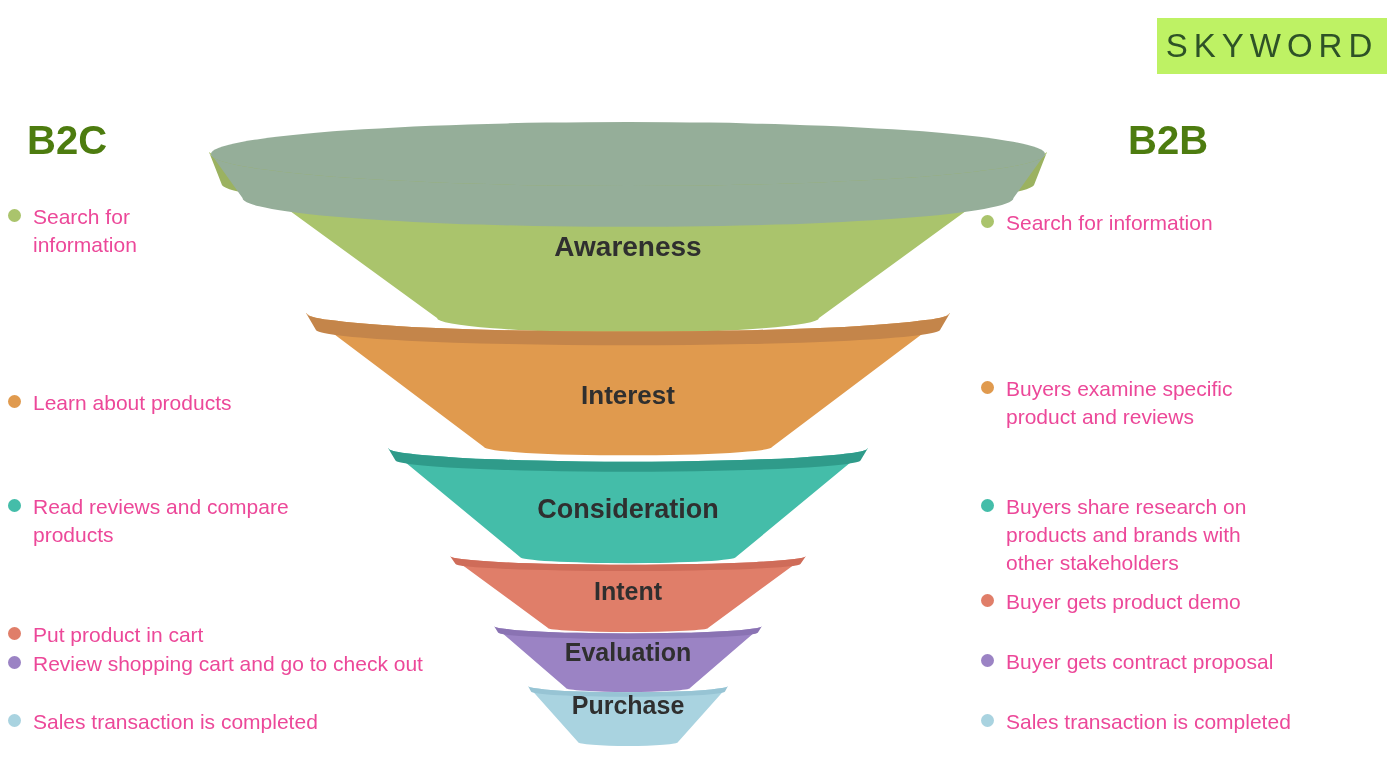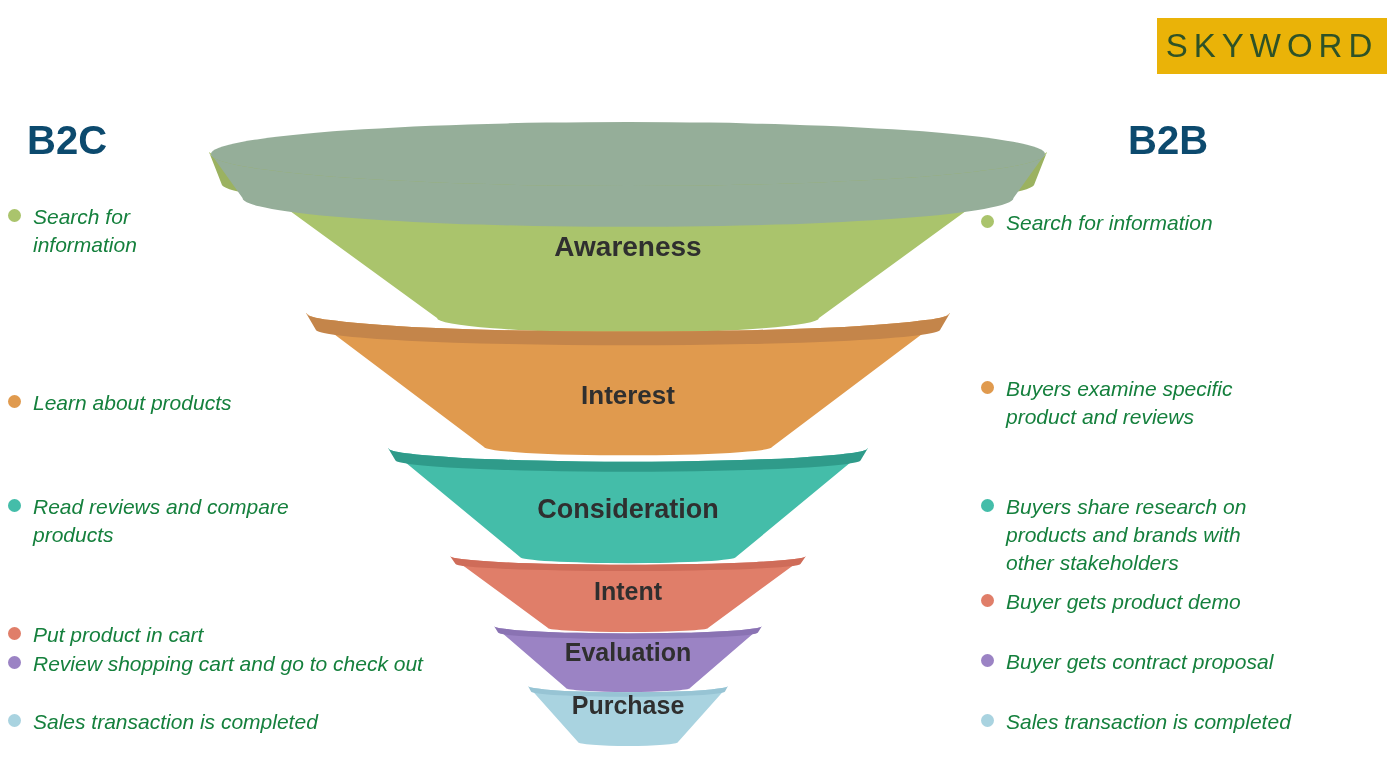--- a/index.html
+++ b/index.html
@@ -15,41 +15,41 @@
   .title {
     position:absolute; left:0; top:22px; width:1130px;
     text-align:center;
     font-size:50px; font-weight:bold; letter-spacing:-0.5px;
     color:#343434; line-height:1.1;
     white-space:nowrap;
   }
   .logo-box {
     position:absolute; left:1157px; top:18px;
     width:230px; height:56px;
-    background:#eab308;
+    background:#bef264;
     display:flex; align-items:center; justify-content:center;
   }
   .logo-text {
     font-size:33px; font-weight:normal; letter-spacing:6px;
     color:#2e5227; font-family:"Liberation Sans", sans-serif;
   }
 
   
   .side-head {
     position:absolute; top:118px;
-    font-size:40px; font-weight:bold; color:#0c4a6e;
+    font-size:40px; font-weight:bold; color:#4d7c0f;
   }
   .side-head.left  { left:27px; }
   .side-head.right { left:1128px; }
 
   
   .bullet {
     position:absolute;
     display:flex; align-items:flex-start;
-    font-size:21px; color:#15803d; line-height:1.34;font-style:italic;
+    font-size:21px; color:#ec4899; line-height:1.34;
   }
   .bullet.left  { left:8px; }
   .bullet.right { left:981px; }
   .dot {
     flex:0 0 auto;
     width:13px; height:13px; border-radius:50%;
     margin-top:6px; margin-right:12px;
   }
   .btxt { display:block; }
   .nowrapline { white-space:nowrap; }

